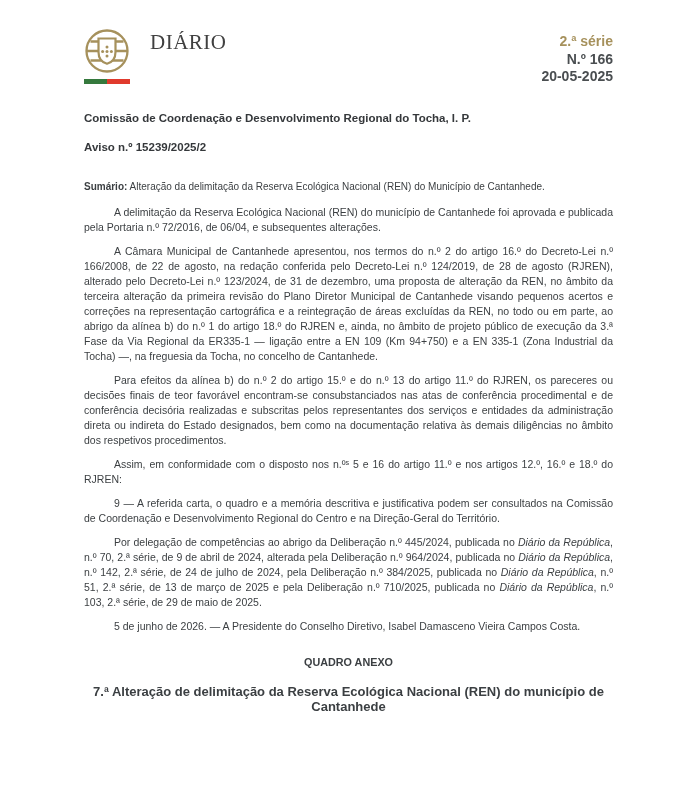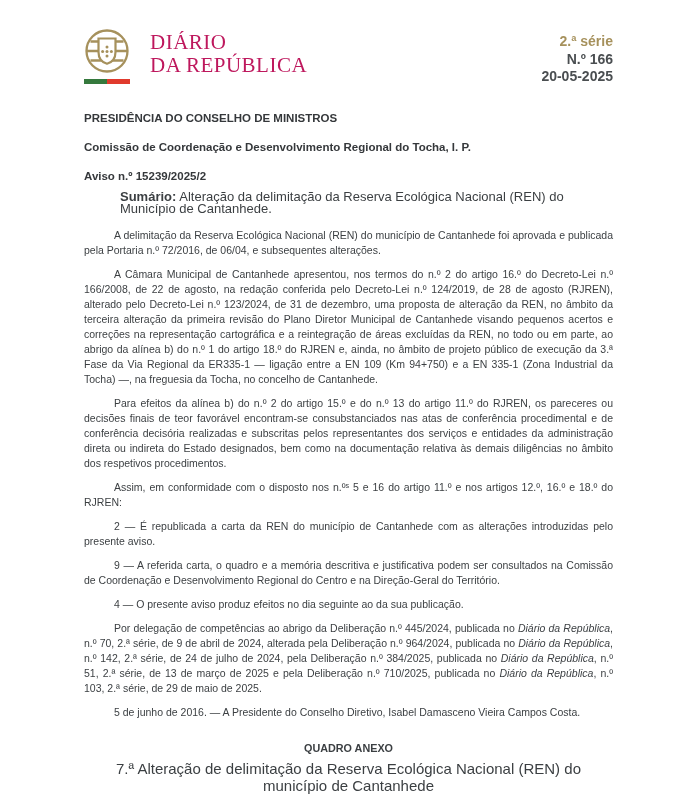--- a/index.html
+++ b/index.html
@@ -21,21 +21,21 @@
     align-items: flex-start;
     margin-bottom: 26px;
   }
   .brand { display: flex; align-items: flex-start; }
   .emblem-wrap { width: 46px; margin-right: 20px; }
   .flag-bar { display: flex; width: 46px; height: 5px; margin-top: 1px; }
   .flag-bar .green { flex: 1; background: #35793d; }
   .flag-bar .red   { flex: 1; background: #e03a2d; }
   .wordmark {
     font-family: "Liberation Serif", serif;
-    color: #be185d;
+    color: #404040;
     font-size: 21px;
     line-height: 23px;
     letter-spacing: 0.5px;
     padding-top: 3px;
   }
   .issue-info {
     text-align: right;
     font-size: 14px;
     font-weight: 700;
     line-height: 17.5px;
@@ -43,49 +43,48 @@
     padding-top: 5px;
   }
   .issue-info .series { color: #a6915c; }
   
   .doc-heading {
     font-size: 11.5px;
     font-weight: 700;
     margin-bottom: 17px;
     color: #35383b;
   }
-  .doc-heading.notice { margin-bottom: 9px; }
+  .doc-heading.notice { margin-bottom: 28px; }
   .summary {
-    font-size: 13px;
+    font-size: 10px;
     line-height: 12.6px;
     margin-bottom: 12px;
-    margin-left: 36px;
   }
   .summary b { font-weight: 700; }
   .body-p {
     font-size: 10.5px;
     line-height: 15px;
     text-align: justify;
     text-indent: 30px;
     margin-bottom: 9px;
     hyphens: auto;
     -webkit-hyphens: auto;
   }
   .body-p i { font-style: italic; }
   .annex-title {
     text-align: center;
     font-weight: 700;
     font-size: 10.8px;
-    margin: 22px 0 6px 0;
+    margin: 22px 0 16px 0;
     text-indent: 0;
   }
   .annex-subtitle {
     text-align: center;
-    font-weight: 400;
-    font-size: 15px;
+    font-weight: 700;
+    font-size: 13px;
     text-indent: 0;
   }
 </style>
 </head>
 <body>
 
 <div class="page">
 
   <header class="masthead">
     <div class="brand">
@@ -106,44 +105,40 @@
             <circle cx="23" cy="28" r="1.5"></circle>
           </g>
         </svg>
         <div class="flag-bar">
           <div class="green"></div>
           <div class="red"></div>
         </div>
       </div>
       <div class="wordmark">
         <div>DIÁRIO</div>
-        <div>DA REPÚBLICA</div>
       </div>
     </div>
     <div class="issue-info">
       <div class="series">2.ª série</div>
       <div>N.º 166</div>
       <div>20-05-2025</div>
     </div>
   </header>
 
   <main>
-    <div class="doc-heading">PRESIDÊNCIA DO CONSELHO DE MINISTROS</div>
     <div class="doc-heading">Comissão de Coordenação e Desenvolvimento Regional do Tocha, I. P.</div>
     <div class="doc-heading notice">Aviso n.º 15239/2025/2</div>
 
     <p class="summary"><b>Sumário:</b> <span>Alteração da delimitação da Reserva Ecológica Nacional (REN) do Município de Cantanhede.</span></p>
 
     <p class="body-p">A delimitação da Reserva Ecológica Nacional (REN) do município de Cantanhede foi aprovada e publicada pela Portaria n.º 72/2016, de 06/04, e subsequentes alterações.</p>
     <p class="body-p">A Câmara Municipal de Cantanhede apresentou, nos termos do n.º 2 do artigo 16.º do Decreto-Lei n.º 166/2008, de 22 de agosto, na redação conferida pelo Decreto-Lei n.º 124/2019, de 28 de agosto (RJREN), alterado pelo Decreto-Lei n.º 123/2024, de 31 de dezembro, uma proposta de alteração da REN, no âmbito da terceira alteração da primeira revisão do Plano Diretor Municipal de Cantanhede visando pequenos acertos e correções na representação cartográfica e a reintegração de áreas excluídas da REN, no todo ou em parte, ao abrigo da alínea b) do n.º 1 do artigo 18.º do RJREN e, ainda, no âmbito de projeto público de execução da 3.ª Fase da Via Regional da ER335-1 — ligação entre a EN 109 (Km 94+750) e a EN 335-1 (Zona Industrial da Tocha) —, na freguesia da Tocha, no concelho de Cantanhede.</p>
     <p class="body-p">Para efeitos da alínea b) do n.º 2 do artigo 15.º e do n.º 13 do artigo 11.º do RJREN, os pareceres ou decisões finais de teor favorável encontram-se consubstanciados nas atas de conferência procedimental e de conferência decisória realizadas e subscritas pelos representantes dos serviços e entidades da administração direta ou indireta do Estado designados, bem como na documentação relativa às demais diligências no âmbito dos respetivos procedimentos.</p>
     <p class="body-p">Assim, em conformidade com o disposto nos n.ºˢ 5 e 16 do artigo 11.º e nos artigos 12.º, 16.º e 18.º do RJREN:</p>
-    <p class="body-p">2 — É republicada a carta da REN do município de Cantanhede com as alterações introduzidas pelo presente aviso.</p>
     <p class="body-p">9 — A referida carta, o quadro e a memória descritiva e justificativa podem ser consultados na Comissão de Coordenação e Desenvolvimento Regional do Centro e na Direção-Geral do Território.</p>
-    <p class="body-p">4 — O presente aviso produz efeitos no dia seguinte ao da sua publicação.</p>
     <p class="body-p">Por delegação de competências ao abrigo da Deliberação n.º 445/2024, publicada no <i>Diário da República</i>, n.º 70, 2.ª série, de 9 de abril de 2024, alterada pela Deliberação n.º 964/2024, publicada no <i>Diário da República</i>, n.º 142, 2.ª série, de 24 de julho de 2024, pela Deliberação n.º 384/2025, publicada no <i>Diário da República</i>, n.º 51, 2.ª série, de 13 de março de 2025 e pela Deliberação n.º 710/2025, publicada no <i>Diário da República</i>, n.º 103, 2.ª série, de 29 de maio de 2025.</p>
-    <p class="body-p">5 de junho de 2016. — A Presidente do Conselho Diretivo, Isabel Damasceno Vieira Campos Costa.</p>
+    <p class="body-p">5 de junho de 2026. — A Presidente do Conselho Diretivo, Isabel Damasceno Vieira Campos Costa.</p>
 
     <div class="annex-title">QUADRO ANEXO</div>
     <div class="annex-subtitle">7.ª Alteração de delimitação da Reserva Ecológica Nacional (REN) do município de Cantanhede</div>
   </main>
 
 </div>
 
 </body></html>

